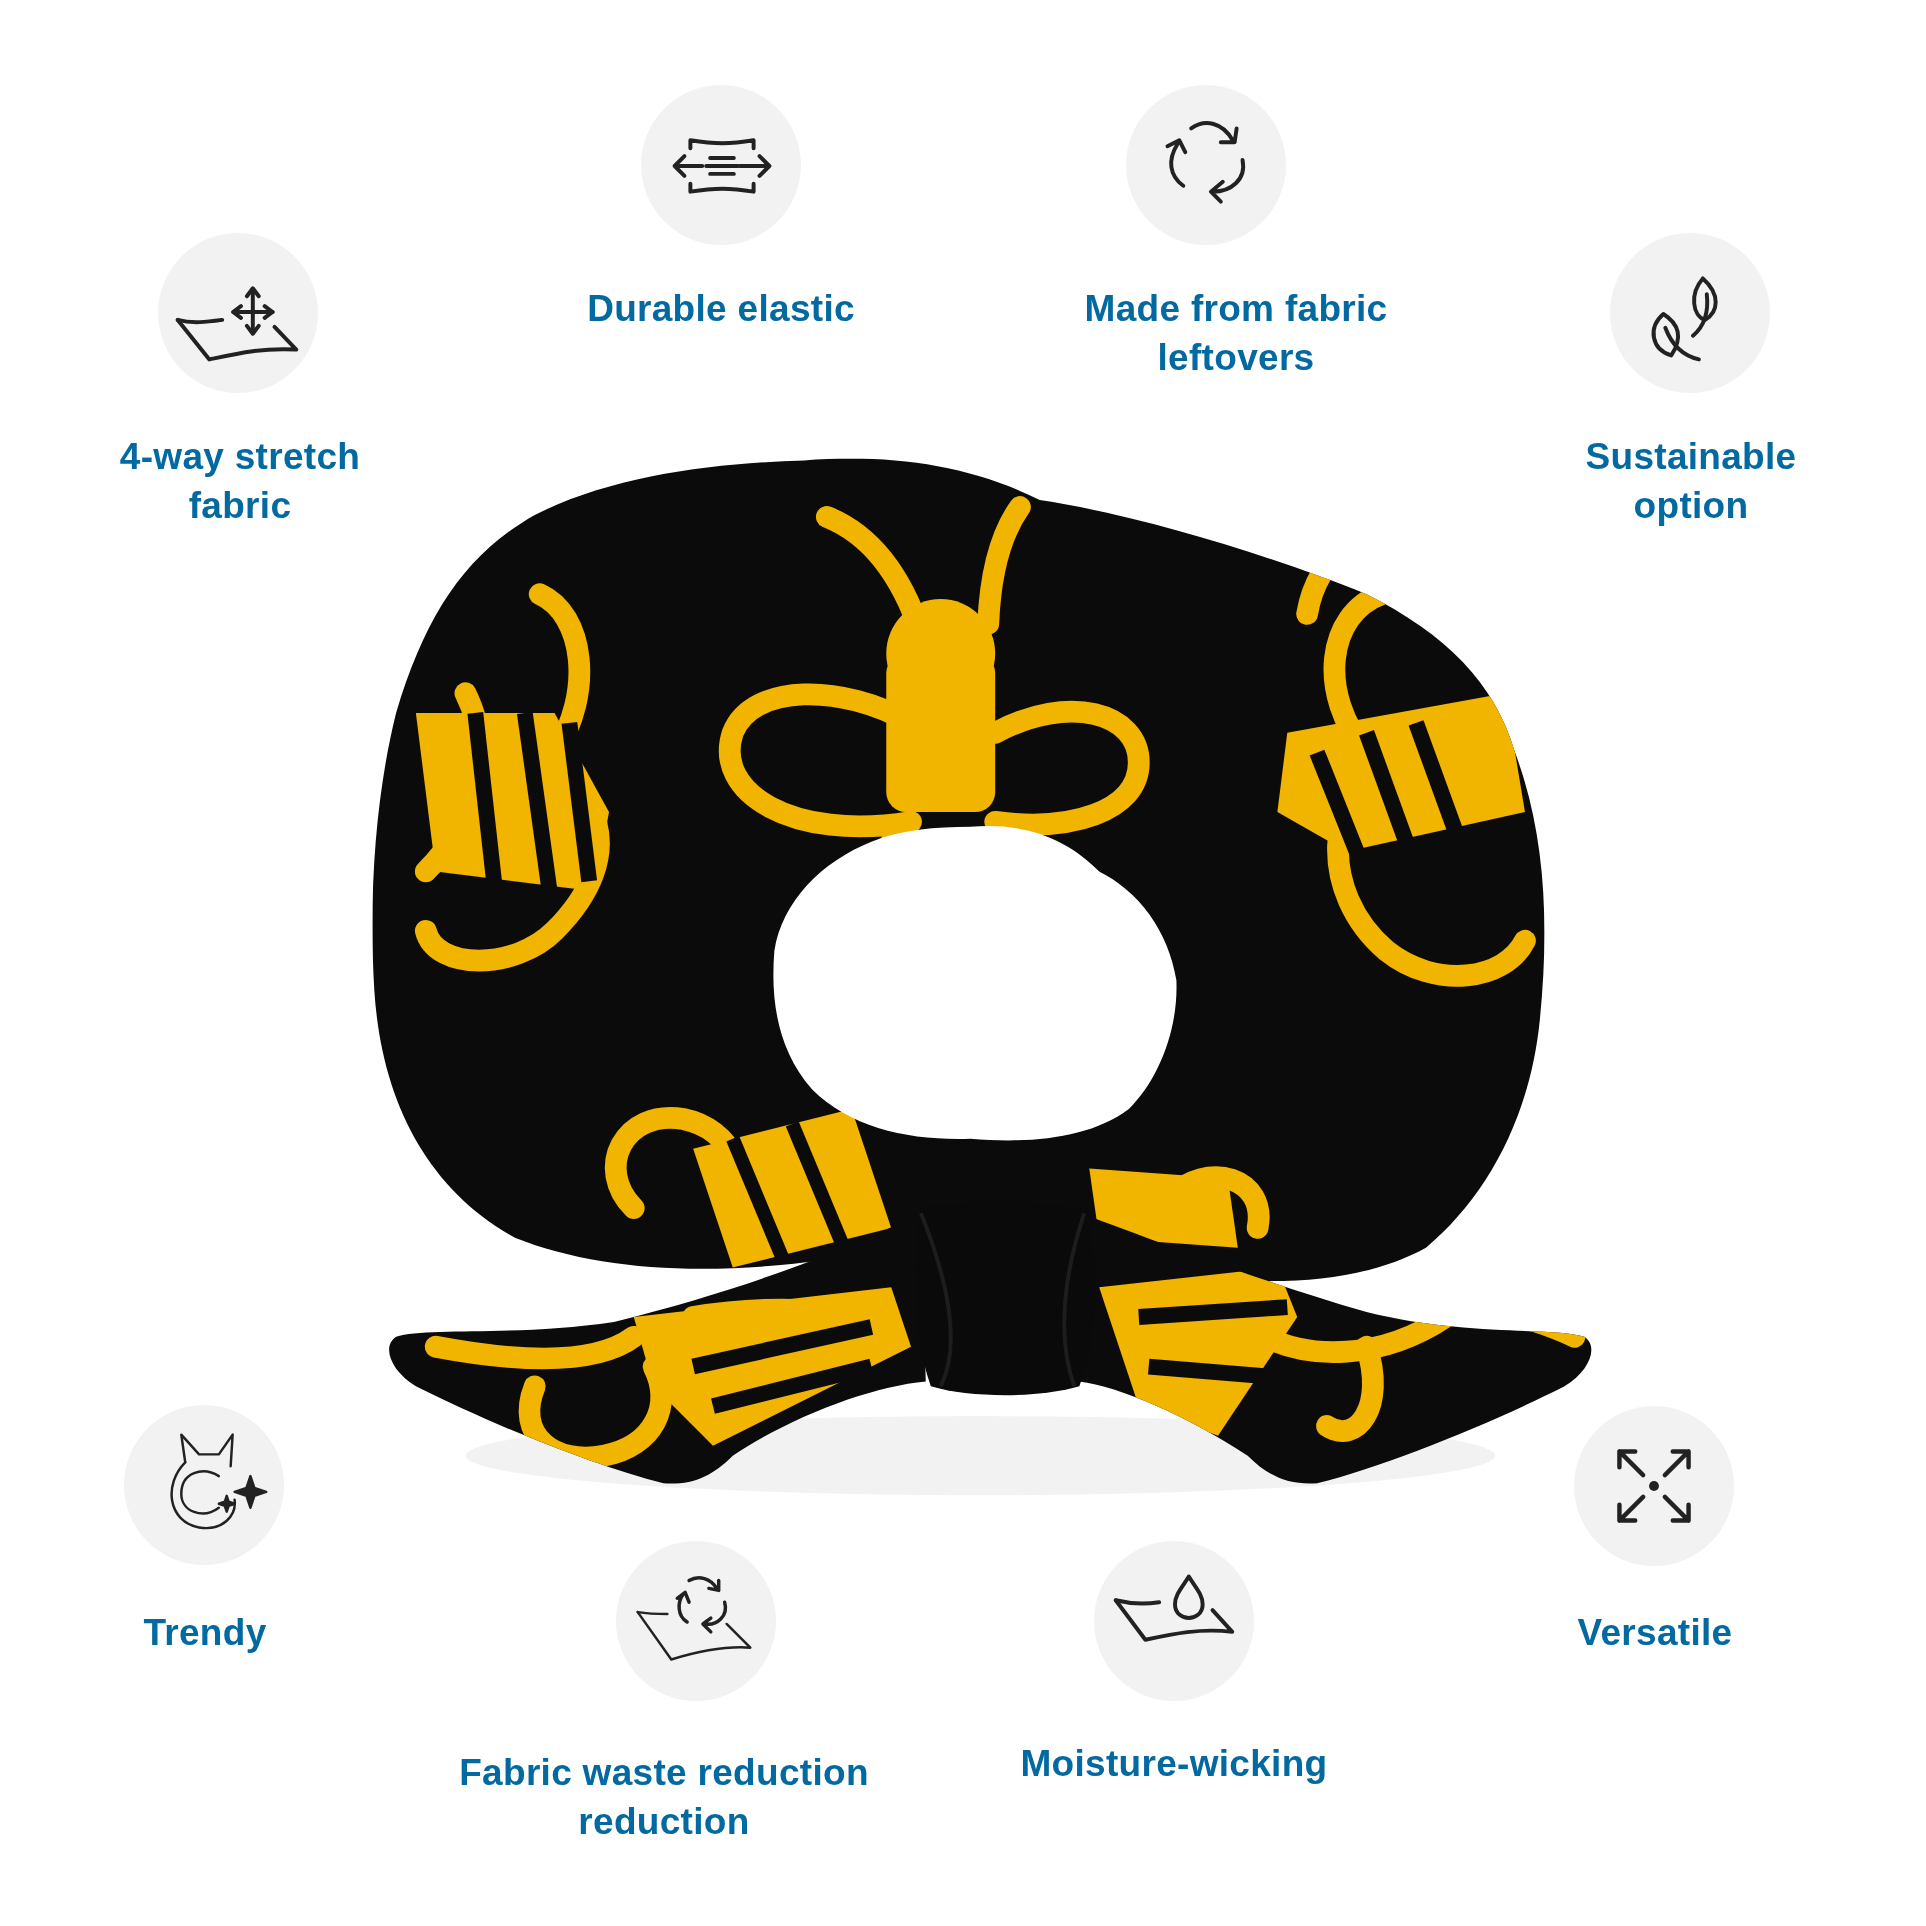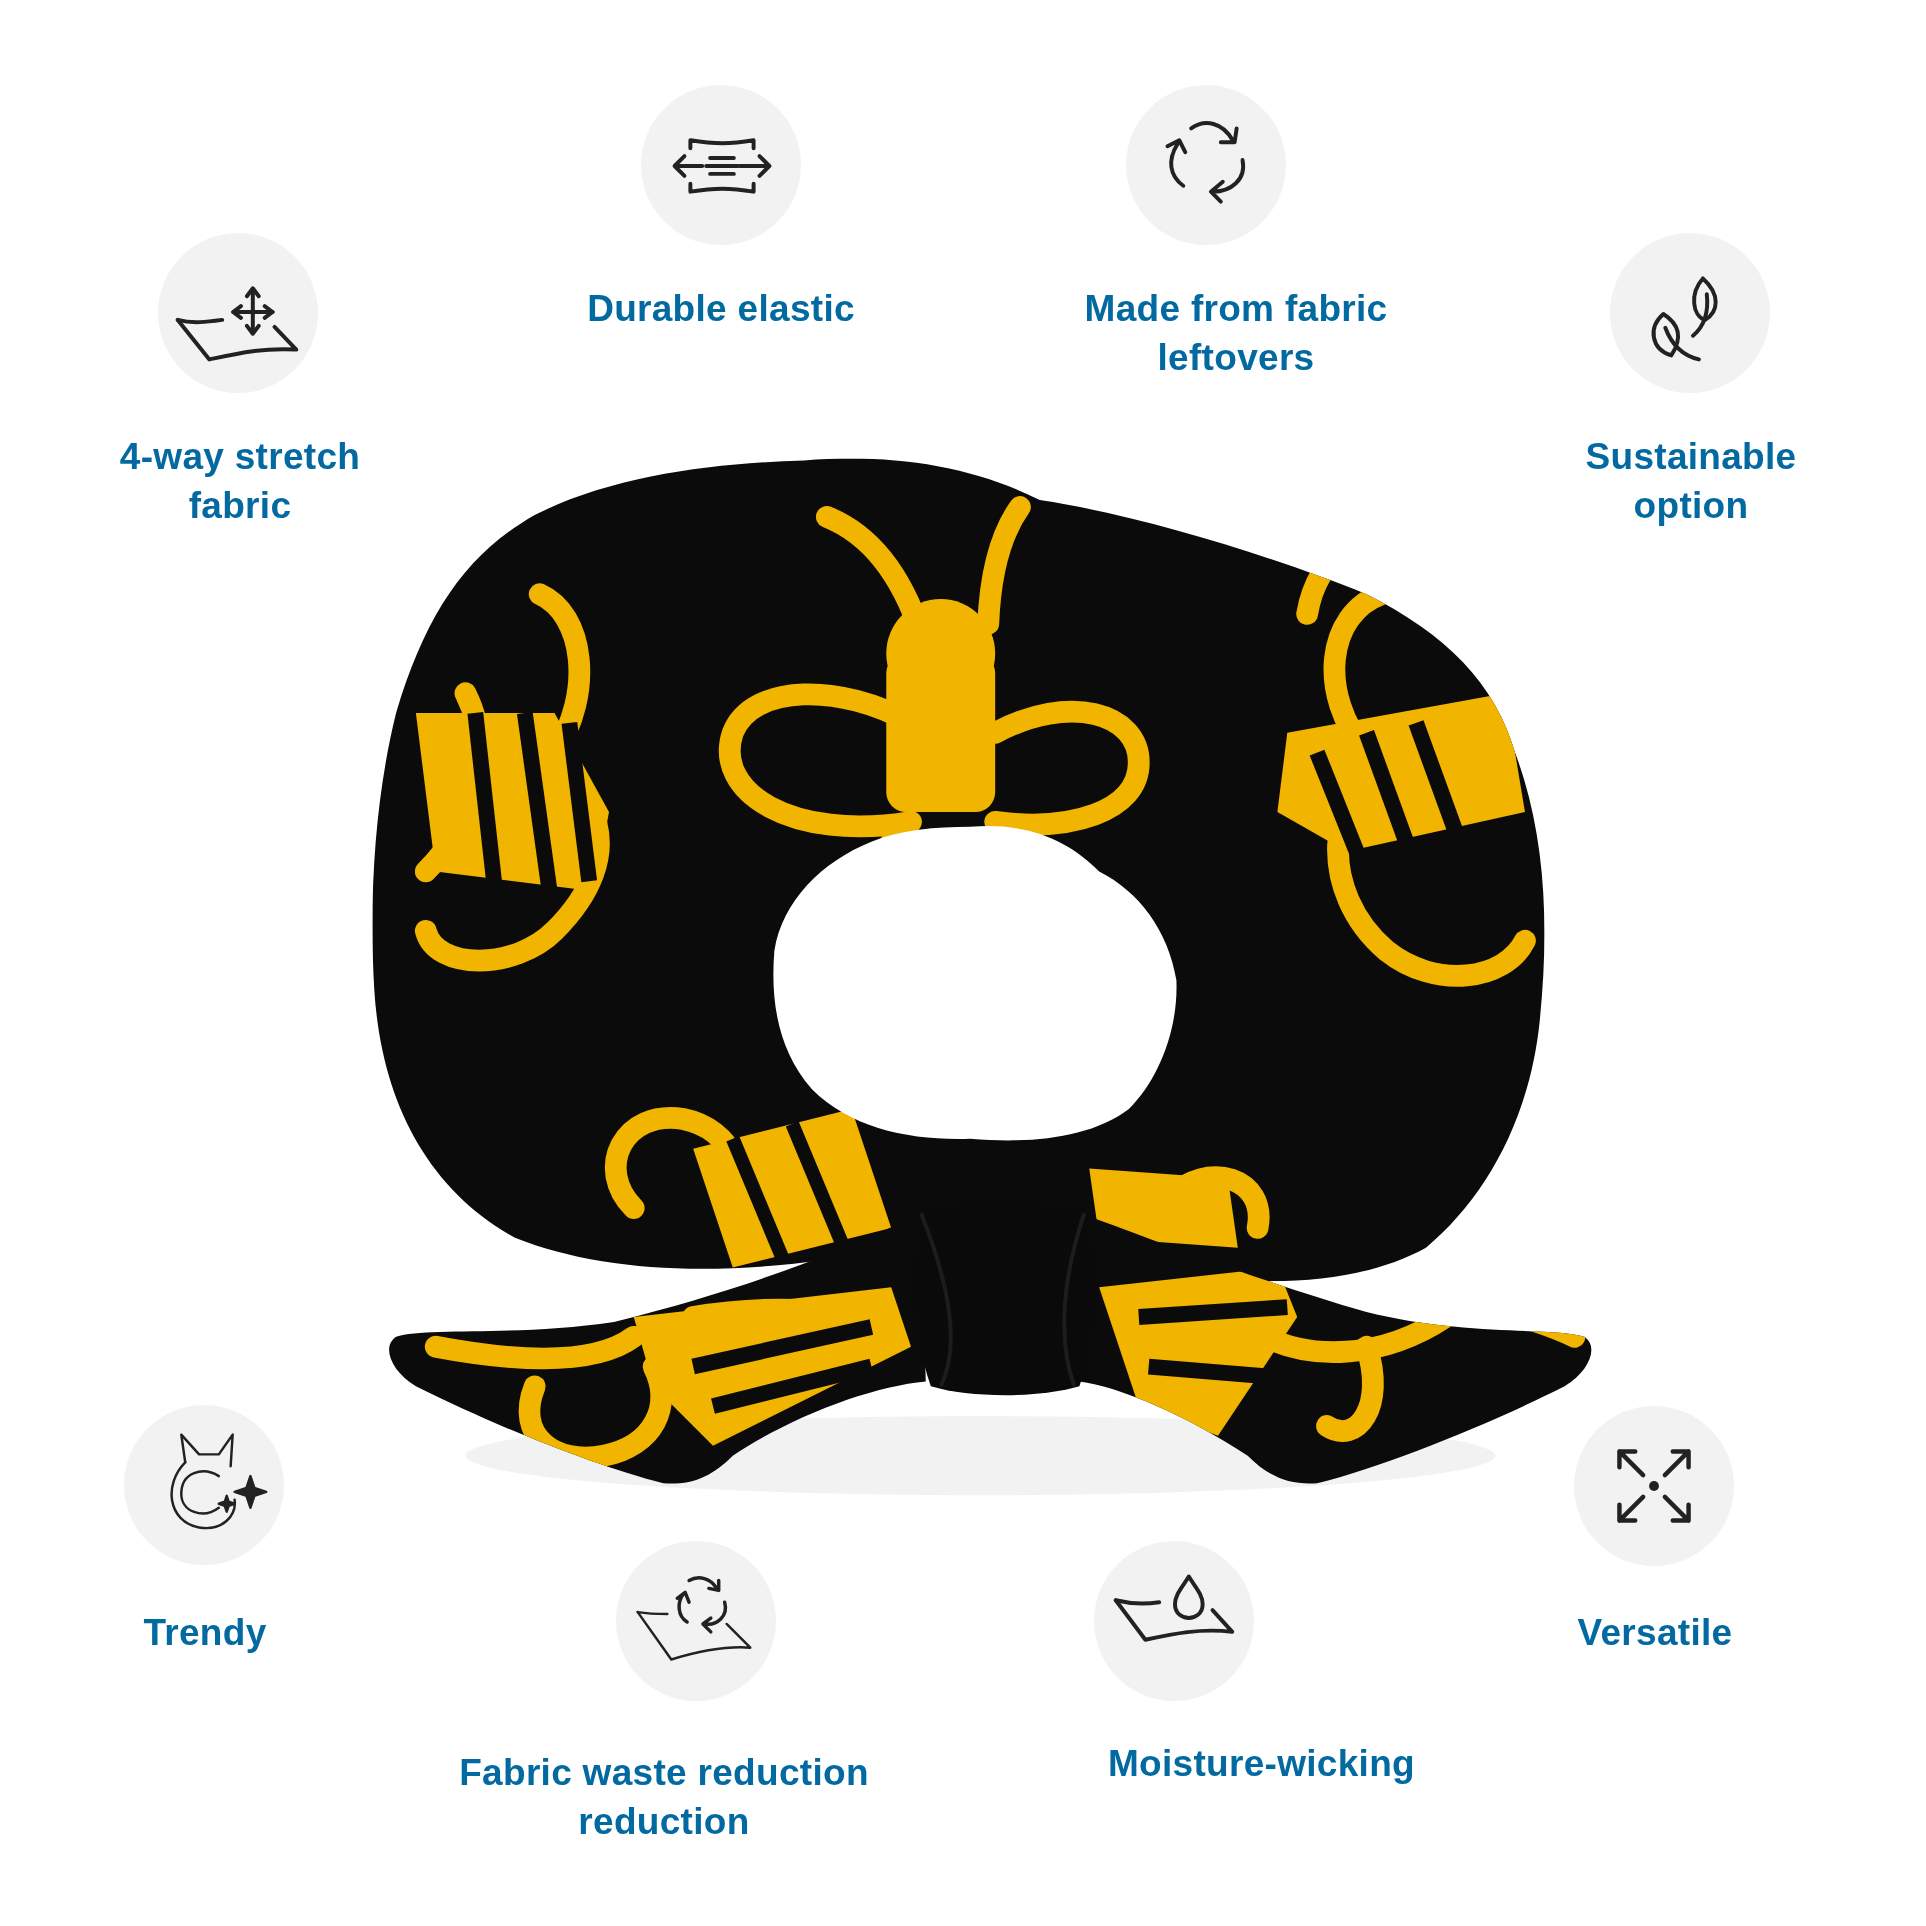--- a/index.html
+++ b/index.html
@@ -209,21 +209,21 @@
 </div>
 
 <div>
   <div class="icon-circle" style="left:1174px; top:1621px;">
     <svg viewBox="0 0 162 162" fill="none" stroke="#222" stroke-width="4" stroke-linecap="round" stroke-linejoin="round">
       <path d="M 22 60 C 38 64 52 64 66 62"></path>
       <path d="M 22 60 L 52 100 C 80 94 108 88 140 92 L 120 70"></path>
       <path d="M 96 36 C 90 46 82 54 82 64 C 82 74 90 78 96 78 C 102 78 110 74 110 64 C 110 54 102 46 96 36 Z"></path>
     </svg>
   </div>
-  <div class="label" style="left:1138px; top:1739px;text-align:right;">
+  <div class="label" style="left:1174px; top:1739px;">
     <span>Moisture-wicking</span>
   </div>
 </div>
 
 <div>
   <div class="icon-circle" style="left:1654px; top:1486px;">
     <svg viewBox="0 0 162 162" fill="none" stroke="#222" stroke-width="4.5" stroke-linecap="round" stroke-linejoin="round">
       <circle cx="81" cy="81" r="5" fill="#222" stroke="none"></circle>
       <path d="M 70 70 L 46 46 M 46 46 L 46 62 M 46 46 L 62 46"></path>
       <path d="M 92 70 L 116 46 M 116 46 L 100 46 M 116 46 L 116 62"></path>

